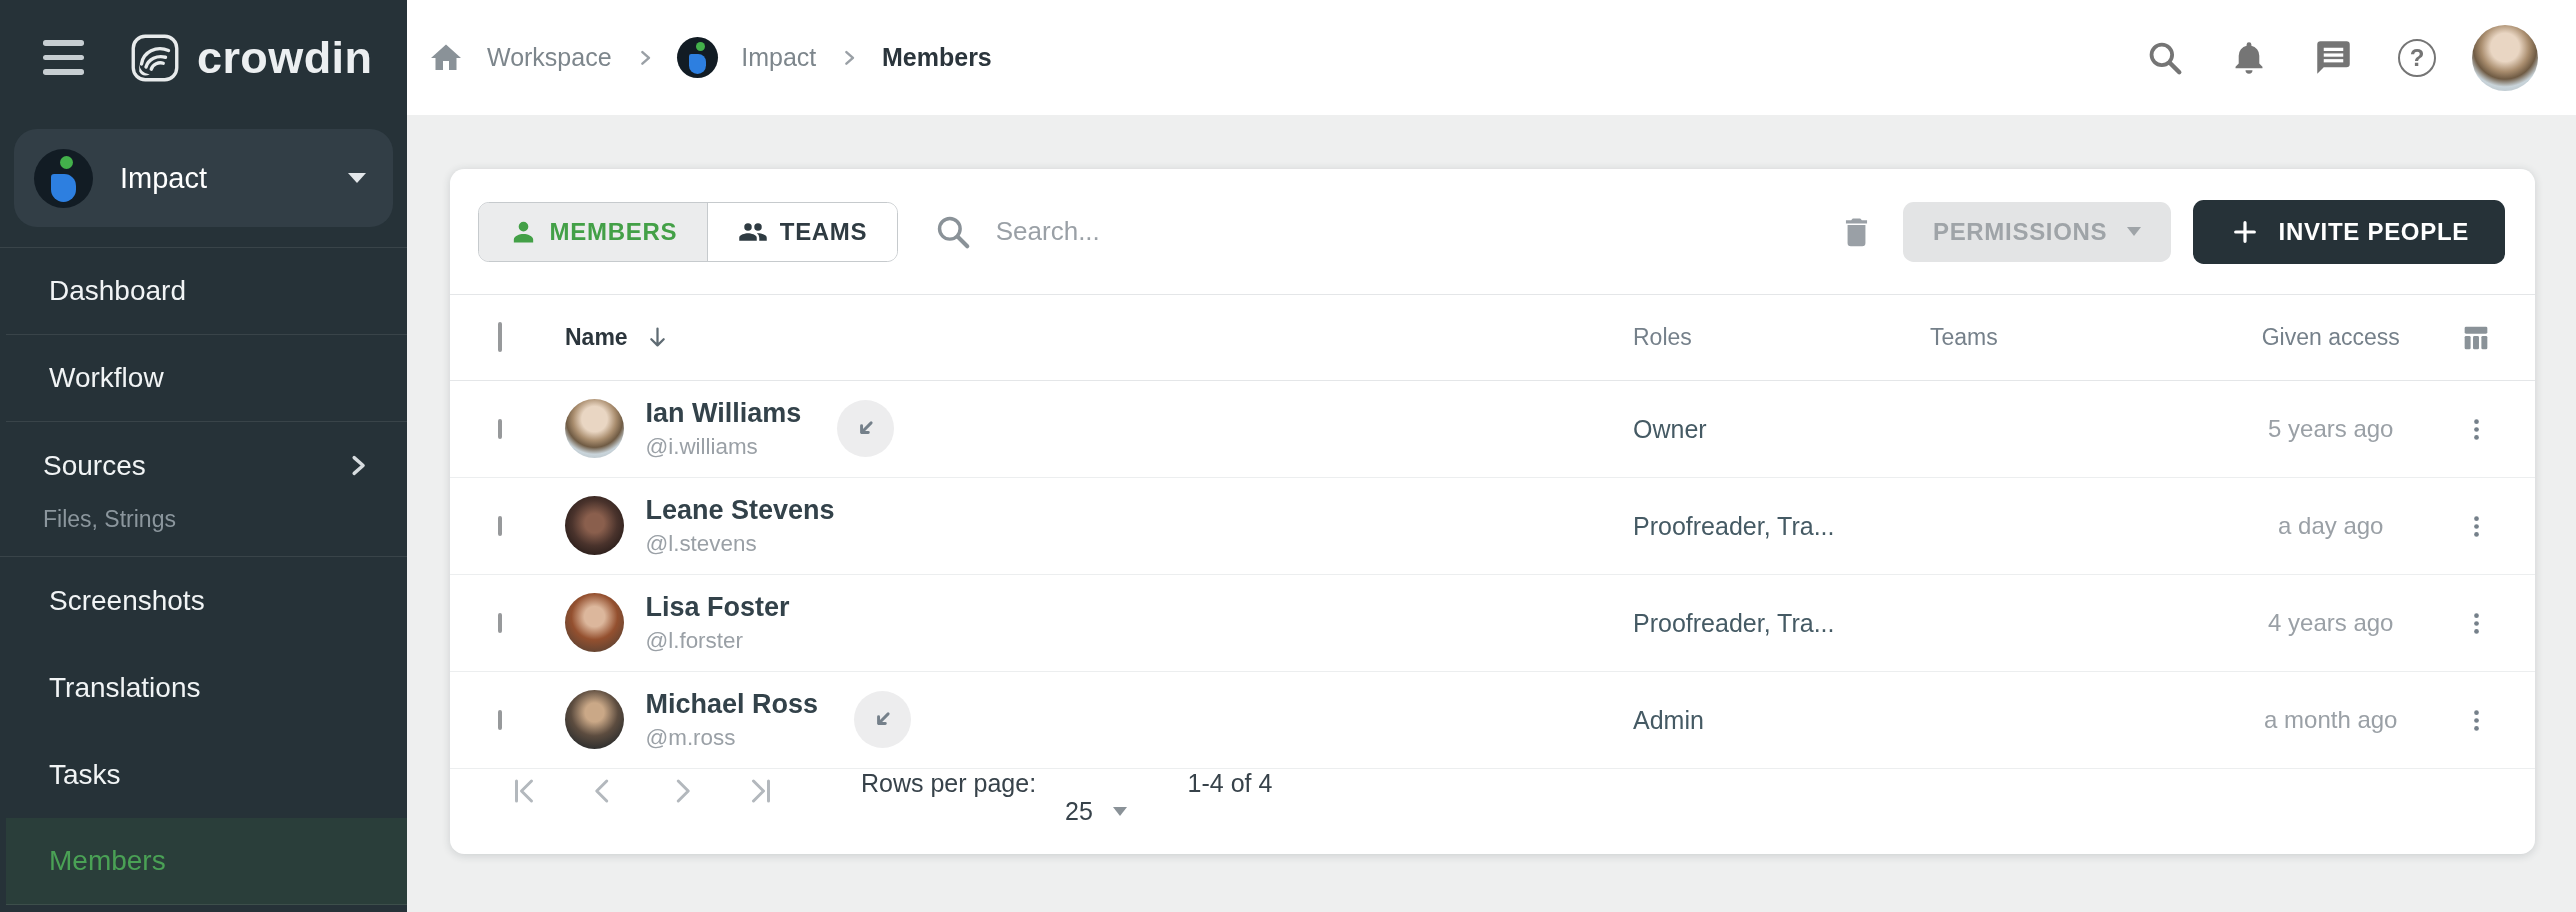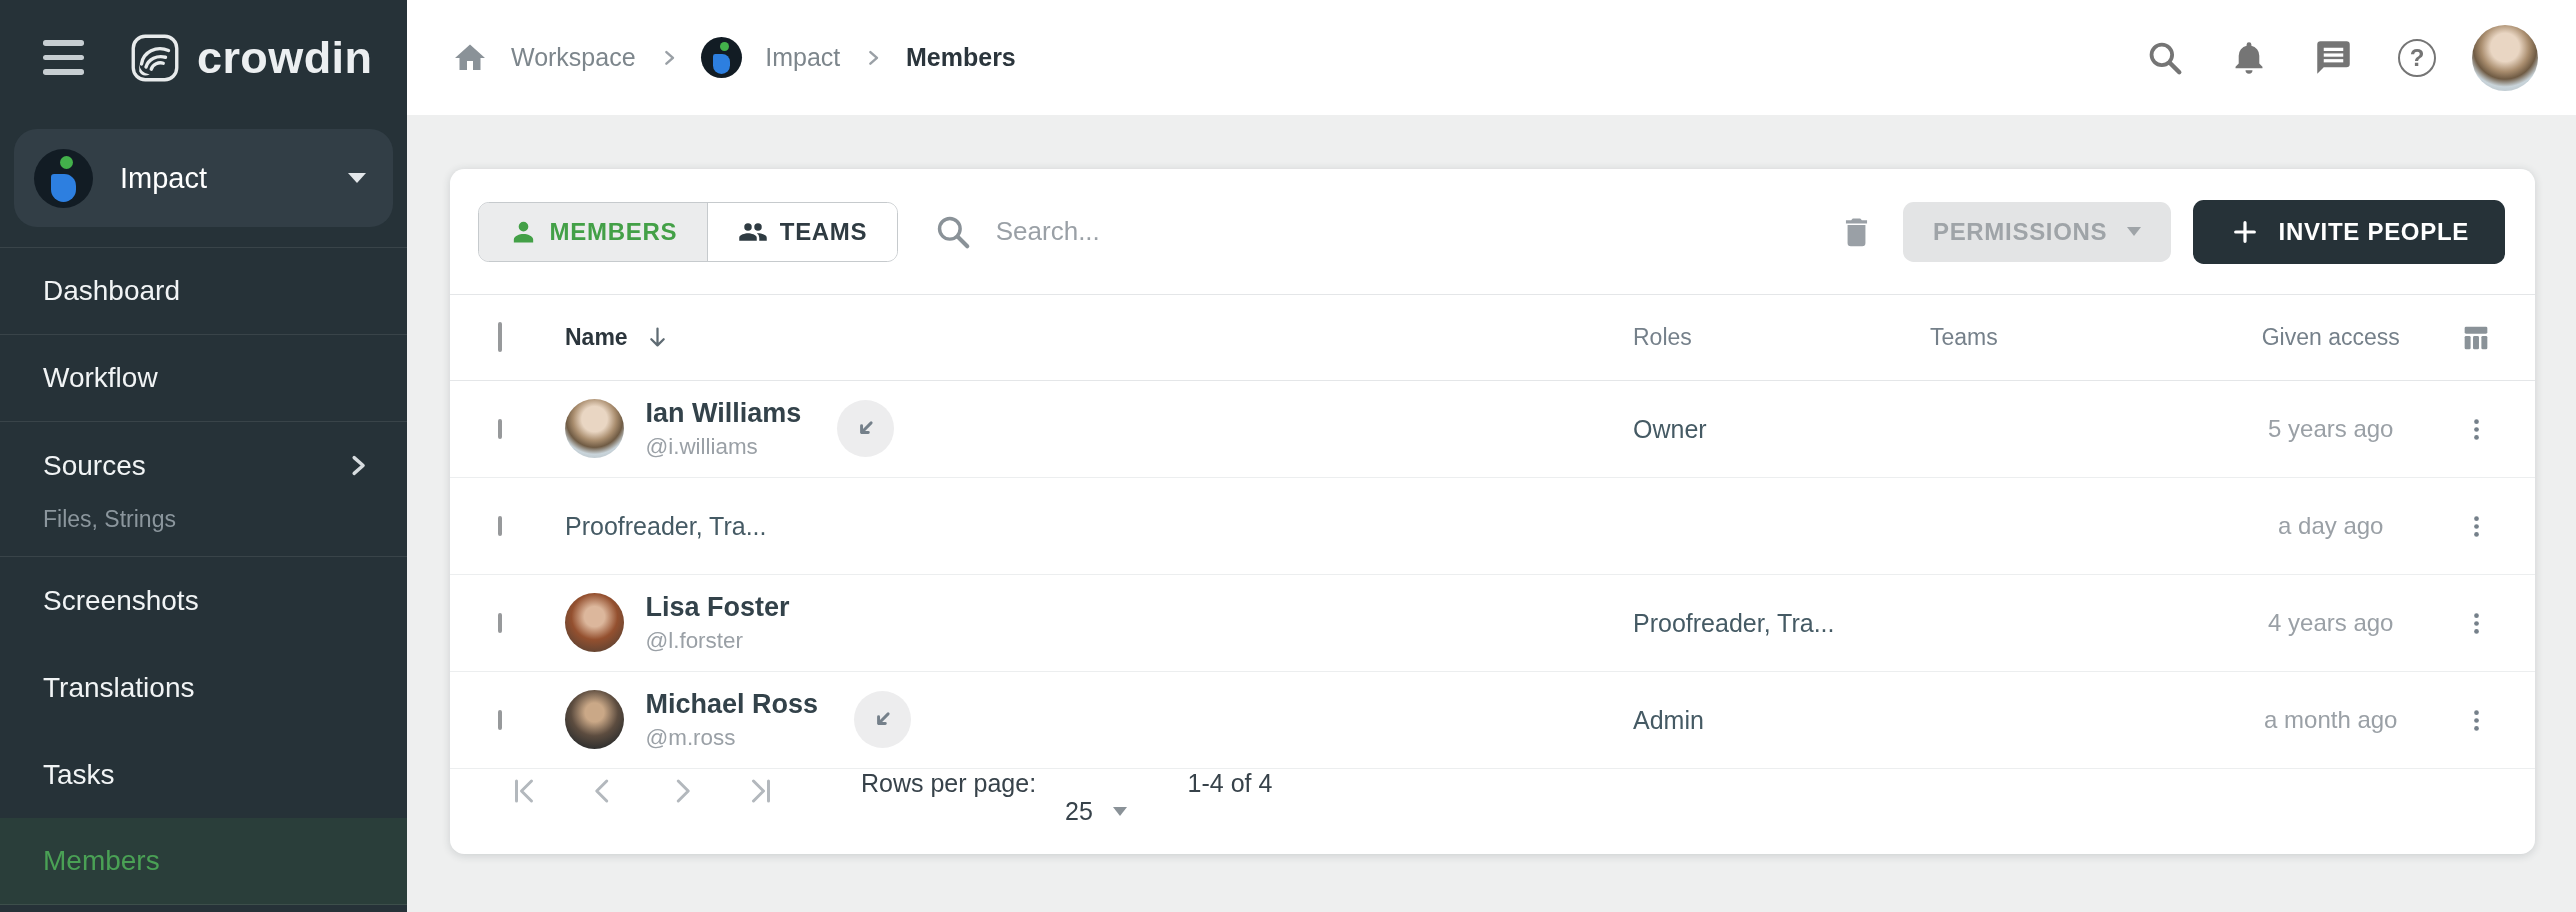--- a/index.html
+++ b/index.html
@@ -19,31 +19,31 @@
   .project-pill{height:98px;background:#323e46;border-radius:23px;display:flex;align-items:center;
                 padding:0 27px 0 19.7px;gap:27px;cursor:pointer;}
   .proj-avatar{width:59px;height:59px;border-radius:50%;background:#121c24;position:relative;flex:none;}
   .proj-avatar .dot{position:absolute;left:26px;top:7.2px;width:13.4px;height:13.4px;border-radius:50%;background:#43b14b;}
   .proj-avatar .drop{position:absolute;left:17px;top:25px;width:25px;height:28px;background:#2d7fe0;
                      border-radius:3.6px 13.4px 14.3px 14.3px;}
   .project-label{flex:1;font-size:29px;font-weight:500;color:#fff;}
   .caret{width:0;height:0;border-left:9px solid transparent;border-right:9px solid transparent;
          border-top:10.7px solid #e3e7ea;}
   .nav-item{height:87px;display:flex;align-items:center;padding:0 43px;font-size:28px;font-weight:500;
-            color:#f1f4f5;cursor:pointer;}
+            color:#f1f4f5;cursor:pointer;margin-left:6px;}
   .nav-item.bordered{border-bottom:0.9px solid rgba(255,255,255,.09);}
   .nav-group{padding:18px 36px 23px 43px;border-bottom:0.9px solid rgba(255,255,255,.09);cursor:pointer;}
   .nav-group-row{display:flex;align-items:center;height:52px;}
   .nav-group-row .lbl{flex:1;font-size:28px;font-weight:400;color:#f1f4f5;}
   .nav-sub{margin-top:14.3px;font-size:23px;color:#8b969d;}
   .nav-item.active{background:rgba(76,175,80,.10);color:#4aa155;border-bottom:0.9px solid rgba(255,255,255,.09);}
 
   
   .topbar{position:absolute;left:407px;top:0;right:0;height:115px;background:#fff;display:flex;
-          align-items:center;padding:0 38px 0 45px;z-index:2;}
+          align-items:center;padding:0 38px 0 21px;z-index:2;}
   .crumbs{display:flex;align-items:center;gap:23px;flex:1;}
   .crumb{font-size:25px;color:#7d868c;cursor:pointer;}
   .crumb.current{color:#2b353c;font-weight:600;cursor:default;}
   .mini-proj{width:41px;height:41px;border-radius:50%;background:#121c24;position:relative;flex:none;}
   .mini-proj .dot{position:absolute;left:19px;top:5.4px;width:9px;height:9px;border-radius:50%;background:#43b14b;}
   .mini-proj .drop{position:absolute;left:11.6px;top:17px;width:17px;height:19.7px;background:#2d7fe0;
                    border-radius:2.7px 9px 9.8px 9.8px;}
   .top-icons{display:flex;align-items:center;}
   .icon-btn{width:50px;height:50px;display:flex;align-items:center;justify-content:center;background:none;
             border:0;padding:0;cursor:pointer;margin-left:34px;}
@@ -310,20 +310,27 @@
               <circle cx="12" cy="5" r="2.1" fill="#75808a"></circle>
                 <circle cx="12" cy="12" r="2.1" fill="#75808a"></circle>
                 <circle cx="12" cy="19" r="2.1" fill="#75808a"></circle>
             </svg>
           </button>
         </div>
       </div>
 
       <div class="trow">
         <div class="col-check"><span class="checkbox"></span></div>
+        <div class="col-user">
+          <span class="avatar row-avatar av-leane"></span>
+          <span class="name-stack">
+            <span class="u-name">Leane Stevens</span>
+            <span class="u-handle">@l.stevens</span>
+          </span>
+        </div>
         <div class="col-roles role-text">Proofreader, Tra...</div>
         <div class="col-teams"></div>
         <div class="col-given given-text">a day ago</div>
         <div class="col-icons">
           <button class="kebab">
             <svg width="27" height="27" viewBox="0 0 24 24">
               <circle cx="12" cy="5" r="2.1" fill="#75808a"></circle>
                 <circle cx="12" cy="12" r="2.1" fill="#75808a"></circle>
                 <circle cx="12" cy="19" r="2.1" fill="#75808a"></circle>
             </svg>

